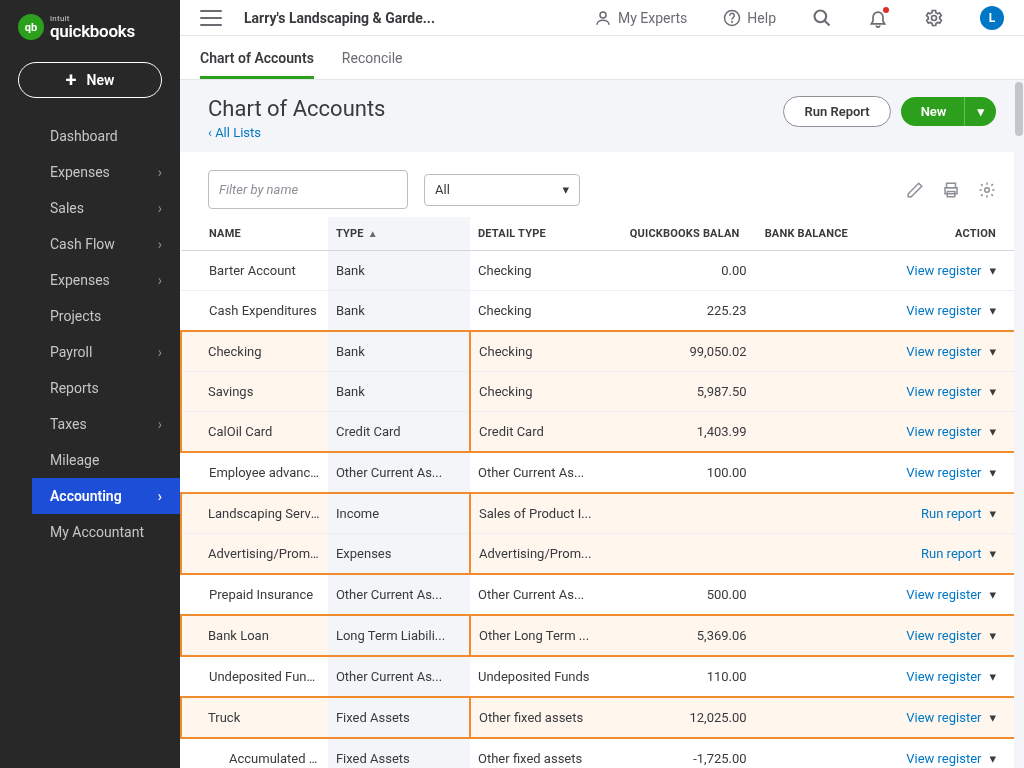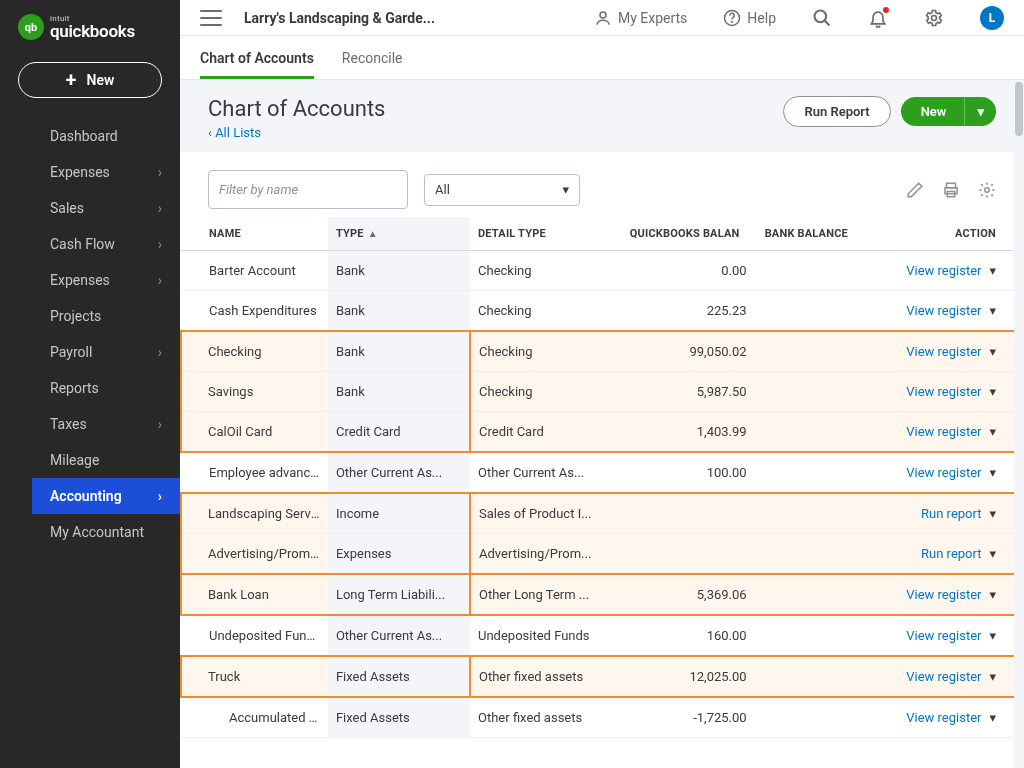--- a/index.html
+++ b/index.html
@@ -326,36 +326,47 @@
             <td class="col-name">Advertising/Promotional</td>
             <td class="col-type">Expenses</td>
             <td class="col-detail">Advertising/Prom...</td>
             <td class="col-qb"></td>
             <td class="col-bank"></td>
             <td class="col-action"><span class="action-link">
                 <span>Run report</span>
                 <span class="action-caret">▾</span>
               </span></td>
           </tr>
+          <tr class="">
+            <td class="col-name">Prepaid Insurance</td>
+            <td class="col-type">Other Current As...</td>
+            <td class="col-detail">Other Current As...</td>
+            <td class="col-qb">500.00</td>
+            <td class="col-bank"></td>
+            <td class="col-action"><span class="action-link">
+                <span>View register</span>
+                <span class="action-caret">▾</span>
+              </span></td>
+          </tr>
           <tr class="hl hl-top hl-bottom">
             <td class="col-name">Bank Loan</td>
             <td class="col-type">Long Term Liabili...</td>
             <td class="col-detail">Other Long Term ...</td>
             <td class="col-qb">5,369.06</td>
             <td class="col-bank"></td>
             <td class="col-action"><span class="action-link">
                 <span>View register</span>
                 <span class="action-caret">▾</span>
               </span></td>
           </tr>
           <tr class="">
             <td class="col-name">Undeposited Funds</td>
             <td class="col-type">Other Current As...</td>
             <td class="col-detail">Undeposited Funds</td>
-            <td class="col-qb">160.00</td>
+            <td class="col-qb">110.00</td>
             <td class="col-bank"></td>
             <td class="col-action"><span class="action-link">
                 <span>View register</span>
                 <span class="action-caret">▾</span>
               </span></td>
           </tr>
           <tr class="hl hl-top hl-bottom">
             <td class="col-name">Truck</td>
             <td class="col-type">Fixed Assets</td>
             <td class="col-detail">Other fixed assets</td>

